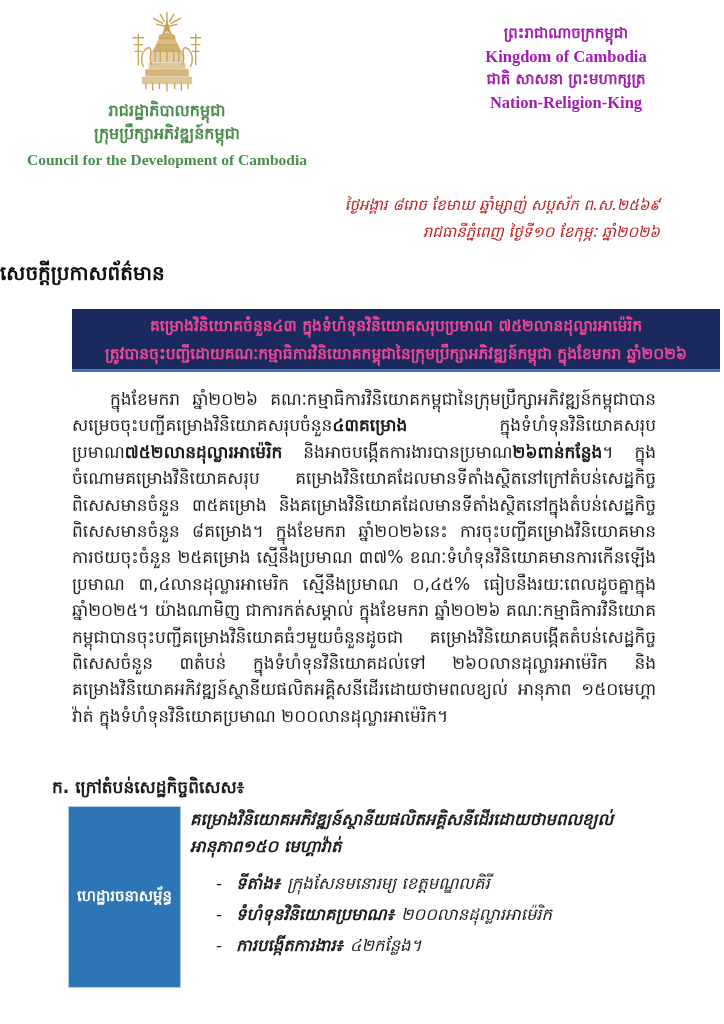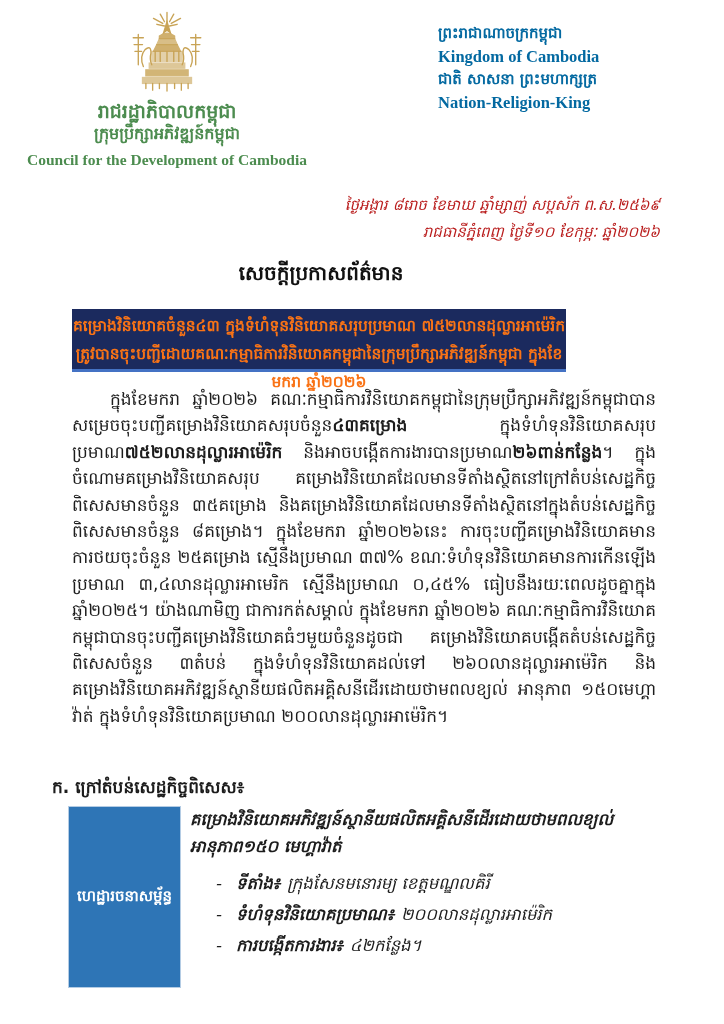--- a/index.html
+++ b/index.html
@@ -15,61 +15,62 @@
   }
 
   
   .header-left {
     position: absolute;
     left: 22px; top: 10px; width: 290px;
     text-align: center;
     color: #4C8C4F;
   }
   .emblem { display: block; margin: 0 auto 4px auto; }
-  .hl-kh1 { font-weight: bold; font-size: 19px; line-height: 22px; }
+  .hl-kh1 { font-weight: bold; font-size: 16px; line-height: 22px; }
   .hl-kh2 { font-weight: bold; font-size: 16px; line-height: 24px; }
   .hl-en  { font-family: "Liberation Serif", serif; font-weight: bold;
             font-size: 15.5px; line-height: 20px; margin-top: 4px; }
 
   .header-right {
     position: absolute;
     left: 438px; top: 22px; width: 256px;
-    color: #0369a1;
+    text-align: center;
+    color: #a21caf;
   }
   .hr-kh { font-weight: bold; font-size: 15px; line-height: 23px; }
   .hr-en { font-family: "Liberation Serif", serif; font-weight: bold;
            font-size: 16.5px; line-height: 23px; }
 
   
   .dateline {
     position: absolute;
     right: 64px; top: 192px; width: 430px;
     text-align: right;
     font-style: italic;
     font-size: 15px; line-height: 27px;
     color: #b91c1c;
   }
 
   
   .doc-title {
     position: absolute;
-    left: 8px; top: 260px; width: 626px;
-    text-align: center;
+    left: 0; top: 260px; width: 626px;
+    text-align: left;
     font-size: 20px; font-weight: bold;
     color: #111111;
   }
 
   
   .banner {
     position: absolute;
-    left: 72px; top: 309px; width: 494px; height: 63px;
+    left: 72px; top: 309px; width: 648px; height: 63px;
     box-sizing: border-box;
     background: #1B2A5E;
     border-bottom: 3px solid #4472C4;
-    color: #f97316;
+    color: #ec4899;
     text-align: center;
     font-weight: bold;
     font-size: 15.5px; line-height: 28px;
     padding-top: 3px;
   }
 
   
   .para1 {
     position: absolute;
     left: 72px; top: 386px; width: 584px;

